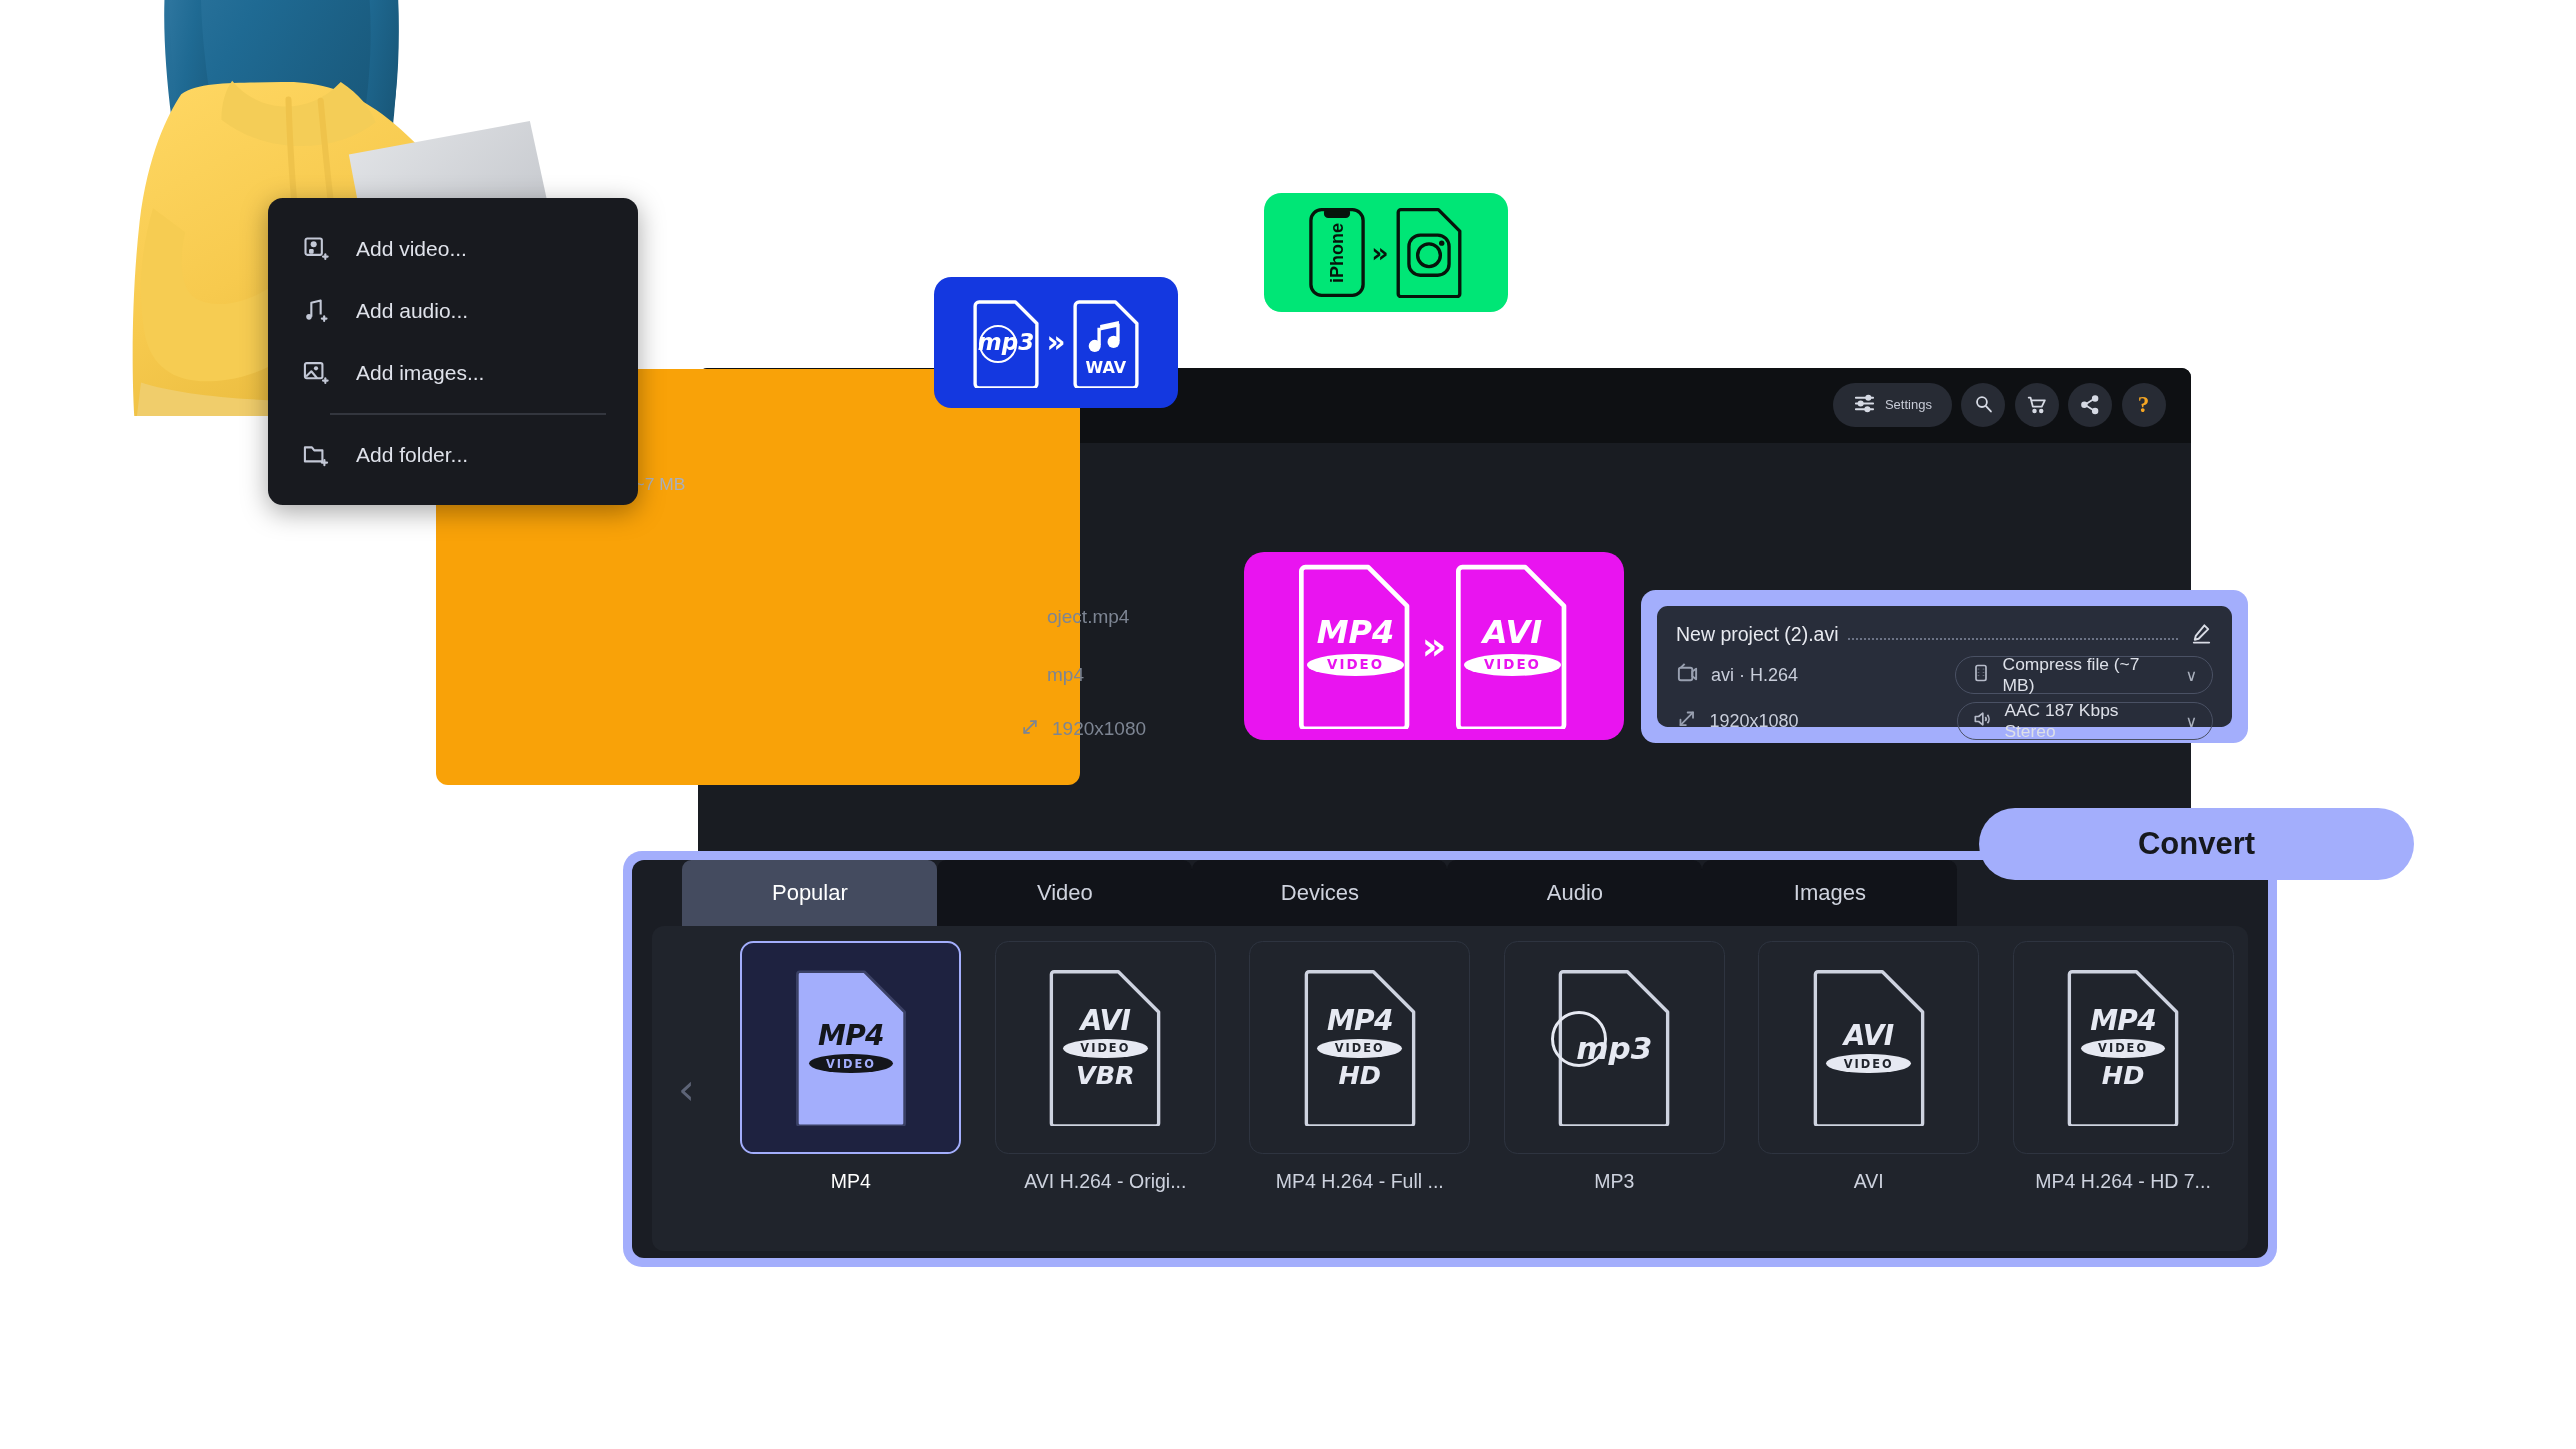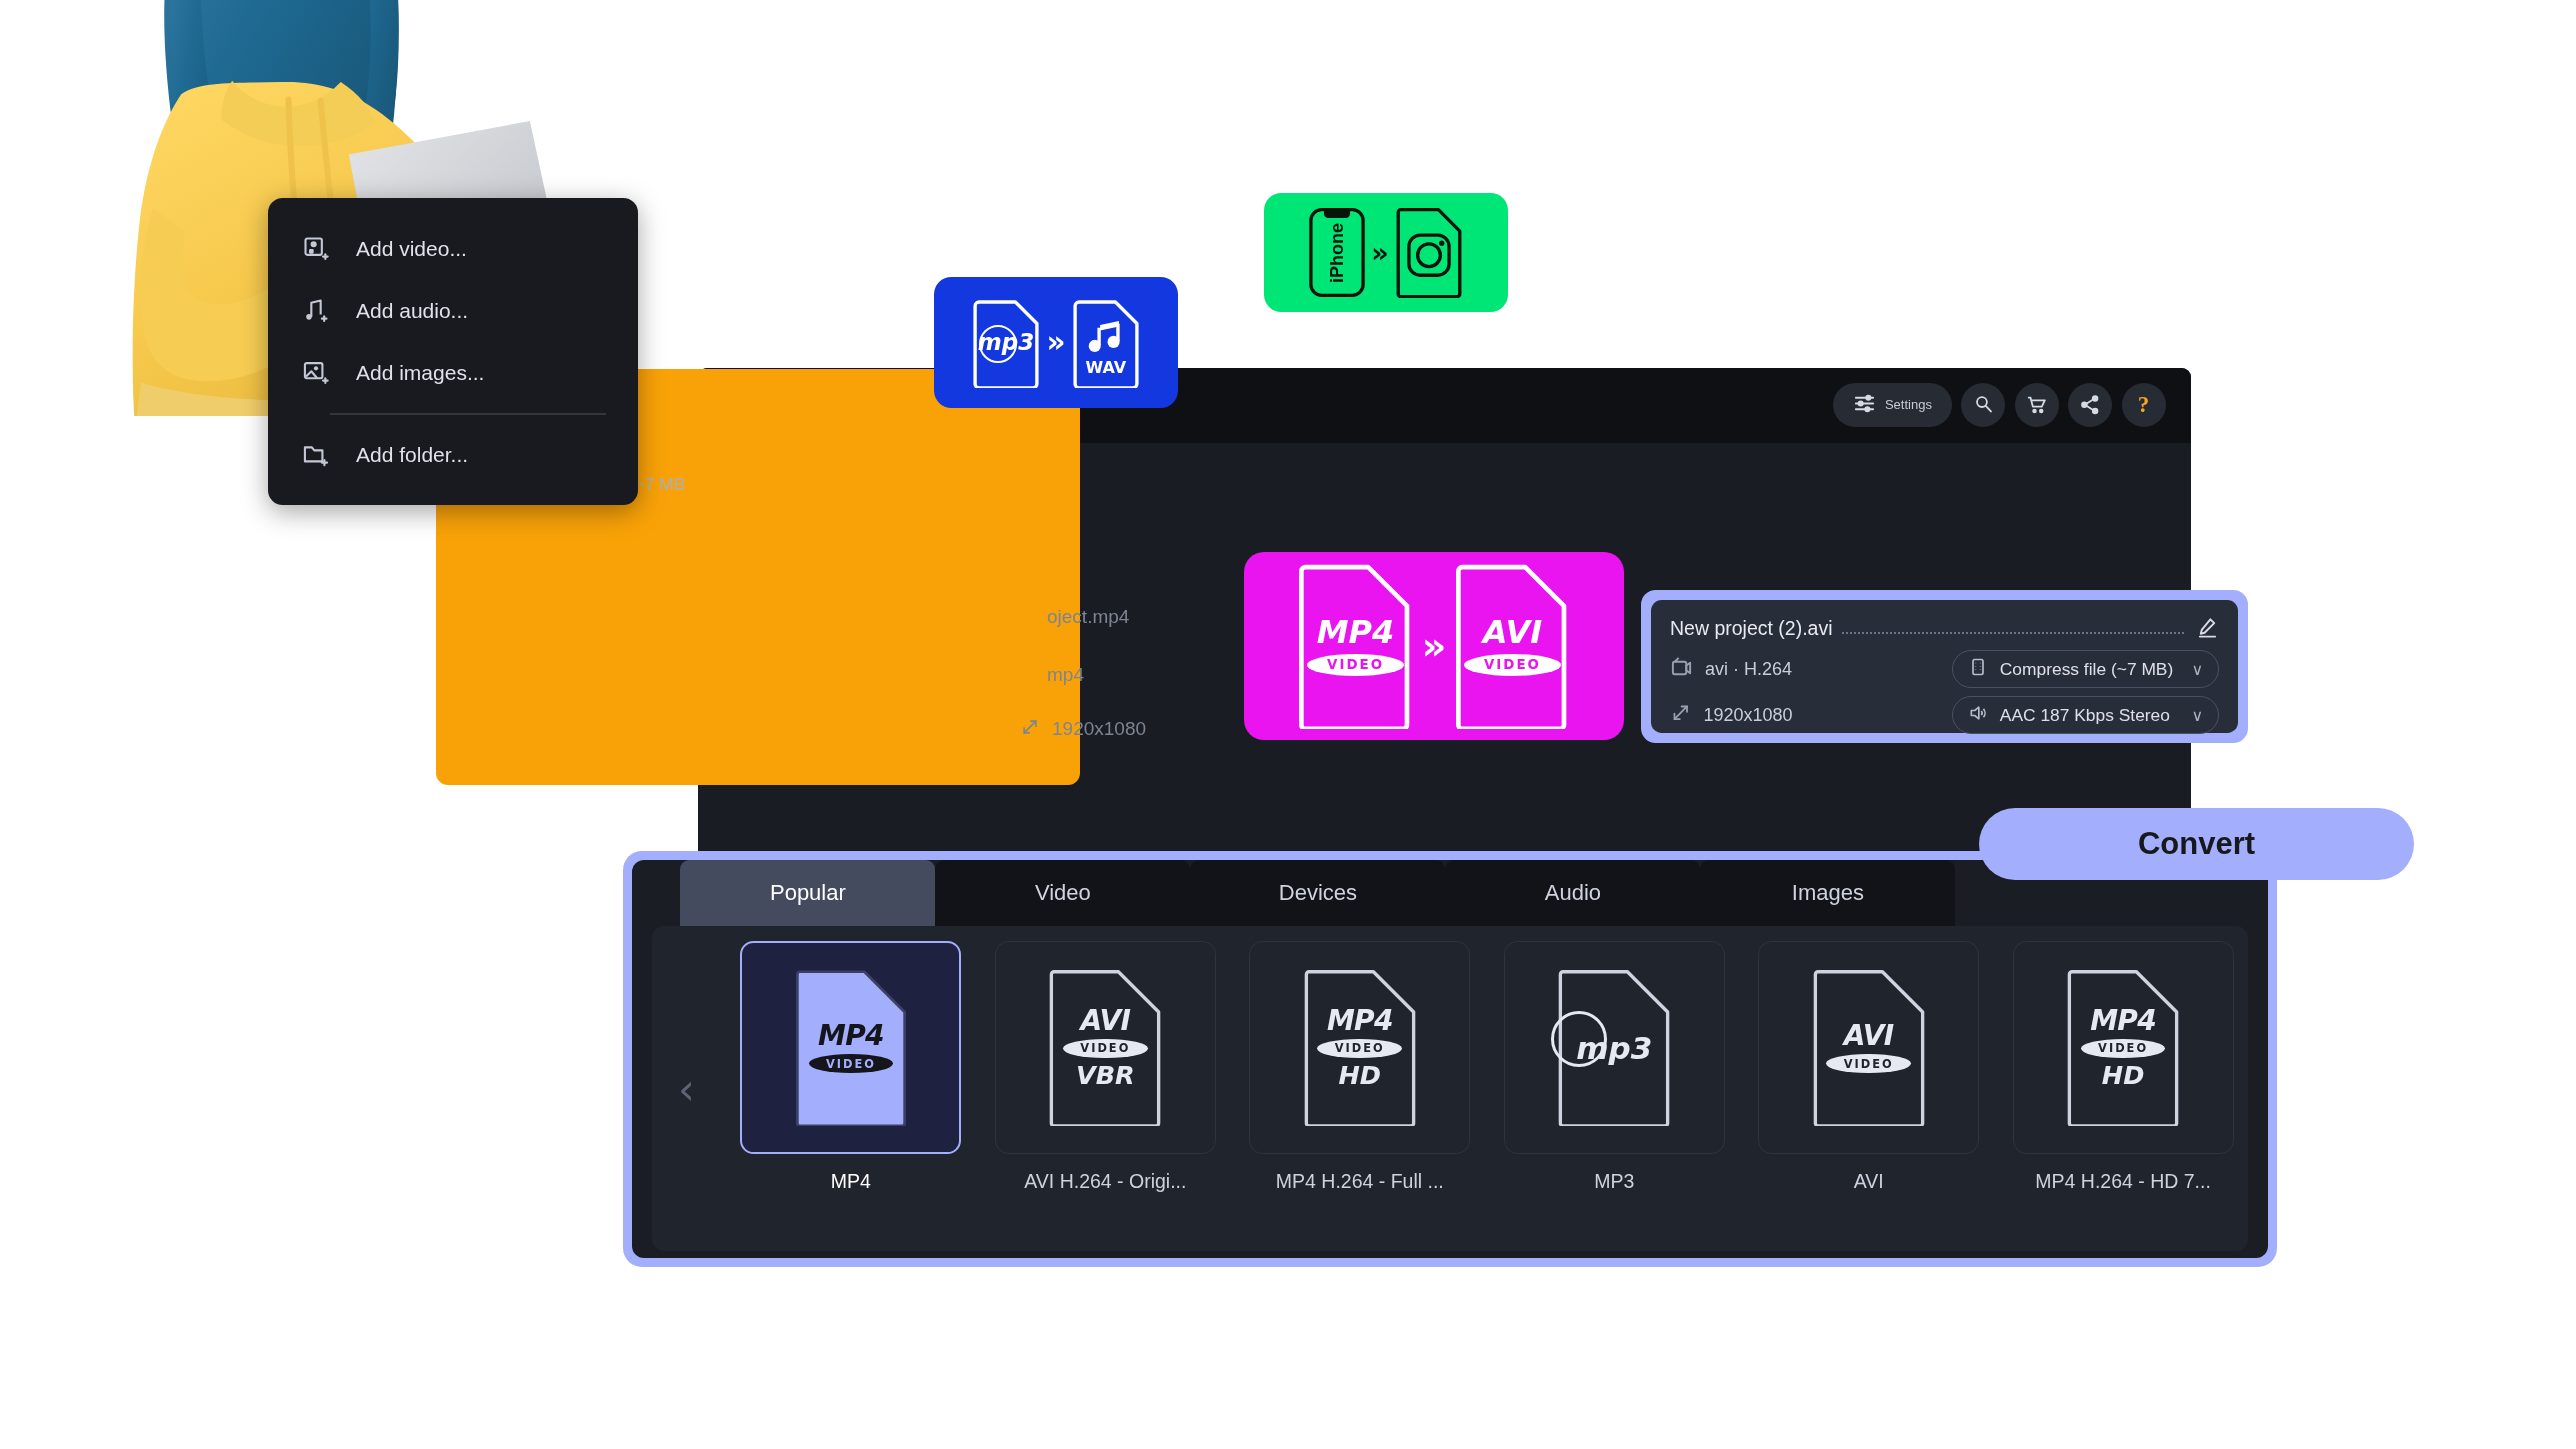--- a/index.html
+++ b/index.html
@@ -81,21 +81,21 @@
   .filerow .fr-res  { position:absolute; left: -27px; top: 110px; white-space: nowrap;
                       display:flex; align-items:center; gap: 12px; }
 
   
   #output-panel-wrap {
     position: absolute;
     left: 1641px; top: 590px;
     width: 607px; height: 153px;
     background: #a3aefc;
     border-radius: 14.8px;
-    padding: 10px;
+    padding: 16px;
     box-sizing: border-box;
   }
   #output-panel {
     width: 100%; height: 100%;
     background: #282d3a;
     border-radius: 10.7px;
     position: relative;
     box-sizing: border-box;
     padding: 13.4px 19px;
   }
@@ -160,22 +160,23 @@
     width: 100%; height: 100%;
     background: #1a1d24;
     border-radius: 12px;
     position: relative;
     box-sizing: border-box;
     overflow: hidden;
   }
   .tabs-row {
     display: flex;
     height: 66px;
-    padding-left: 48px;
+    padding-left: 34px;
     box-sizing: border-box;
+    margin-left: 16px;
   }
   .tab {
     width: 255px; height: 66px;
     display:flex; align-items:center; justify-content:center;
     color:#cfd3de; font-size: 22px;
     background: #111319;
     border-radius: 9.4px 9.4px 0 0;
     cursor: pointer;
   }
   .tab.active { background: #444b5f; color:#ffffff; }

